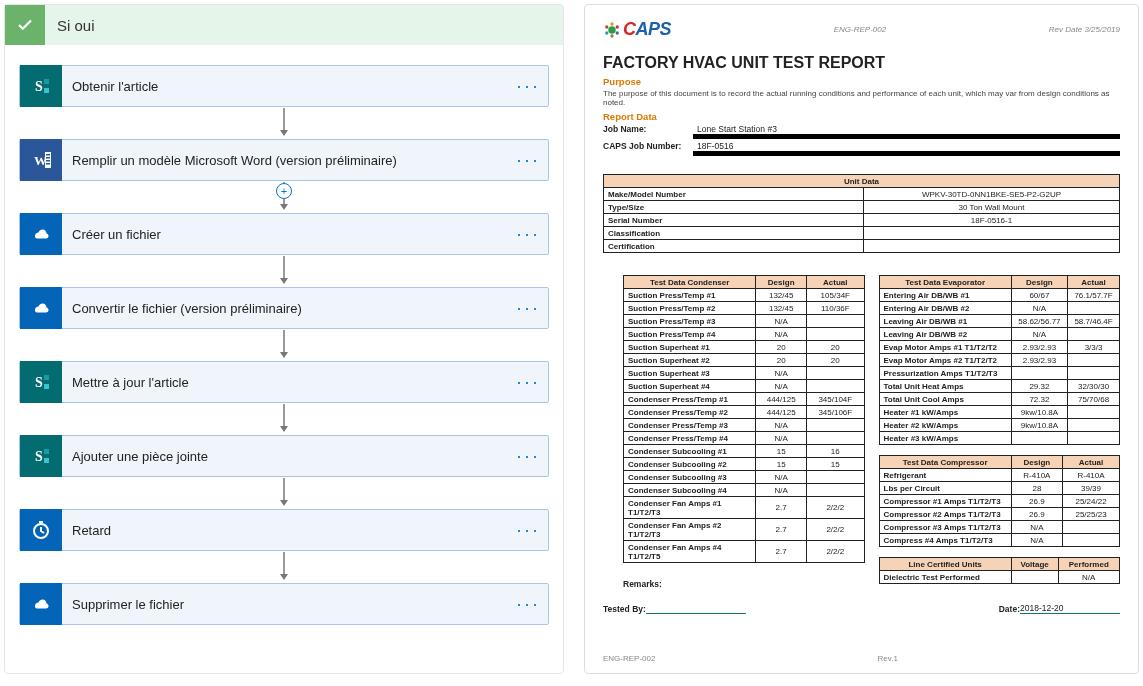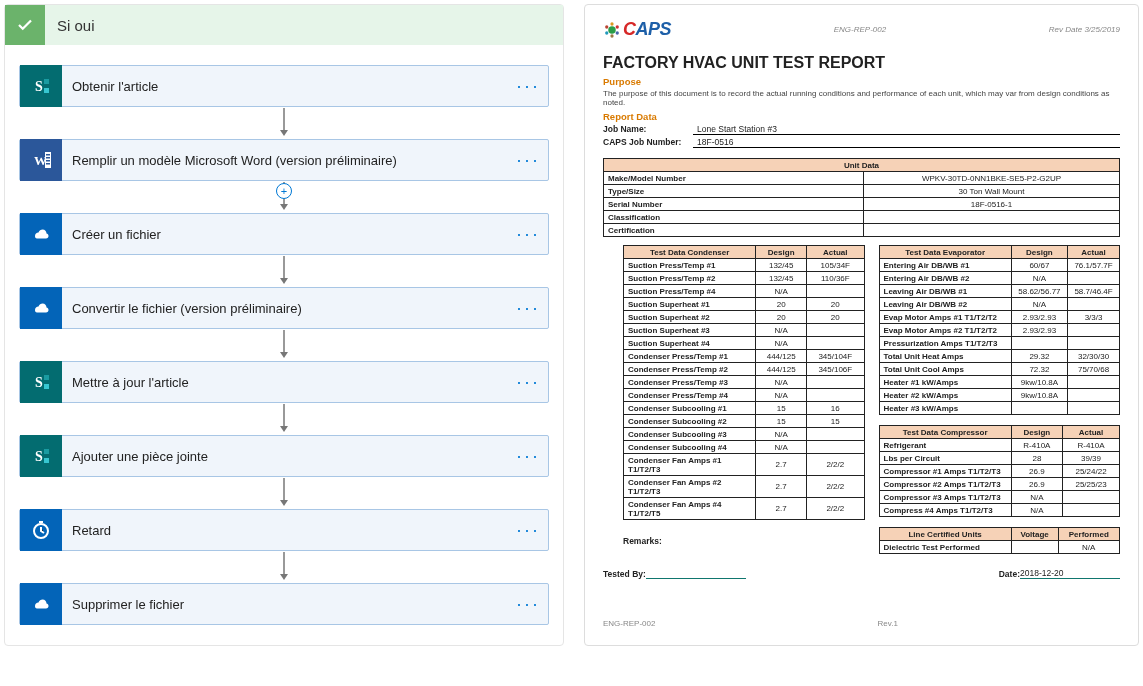--- a/index.html
+++ b/index.html
@@ -29,32 +29,32 @@
   .rp-header { display: flex; align-items: center; justify-content: space-between; font-style: italic; }
   .logo { display: flex; align-items: center; gap: 2px; }
   .logo-icon { width:18px; height:18px; }
   .logo-text { font-size: 18px; font-weight: 800; letter-spacing: -0.5px;}
   .hdr-meta { color: #888; font-size: 8px; }
   .rp-title { font-size: 16px; font-weight: 800; margin-top: 14px; }
   .sec-label { color: #d97a00; font-weight: 700; font-size: 9.5px; margin-top: 4px; }
   .purpose-text { font-size: 8px; color: #444; margin-top: 2px; }
   .rd-row { display: flex; font-size: 8.5px; margin-top: 2px; }
   .rd-label { width: 90px; font-weight: 700; }
-  .rd-val { border-bottom: 1px solid #000000; flex:1; padding-left: 4px; }
+  .rd-val { border-bottom: 5px solid #000000; flex:1; padding-left: 4px; }
   
   table { border-collapse: collapse; width: 100%; font-size: 8px; }
   table td, table th { border: 1px solid #222; padding: 1.5px 4px; text-align: center; vertical-align: middle; }
   .hdr-row td, .hdr-row th { background: #f6d2b7; font-weight: 700; }
   .lbl-cell { text-align: left; font-weight: 700; padding-left: 4px; }
   
-  .unit-data { margin-top: 10px; }
+  .unit-data { margin-top: 18px; }
   .unit-data .lbl-cell { text-align: left; width: 260px;}
   .unit-data .val-cell { text-align: center; }
   
-  .data-wrap { display: flex; gap: 14px; margin-top: 8px; padding-left: 20px; }
+  .data-wrap { display: flex; gap: 14px; margin-top: 22px; padding-left: 20px; }
   .data-col { flex: 1; display: flex; flex-direction: column; gap: 10px; }
   .td-grid .lbl-cell { width: auto; }
   .td-grid .hdr-row th:first-child { text-align: center; }
   .td-grid td { height: 12px; }
   
   .remarks { font-size: 8.5px; font-weight: 700; margin-top: 6px; }
   .tested-row { display:flex; font-size:8.5px; margin-top:14px; gap:10px; }
   .tested-row .fld { display:flex; align-items:flex-end; }
   .tested-row .fld span.line { border-bottom:1px solid #0f766e; min-width:100px; display:inline-block; }
   .footer-meta { display:flex; justify-content:space-between; color:#888; font-size:8px; margin-top: 40px;}
@@ -287,20 +287,25 @@
               <td class="lbl-cell">Suction Press/Temp #1</td>
               <td>132/45</td>
               <td>105/34F</td>
             </tr>
             <tr>
               <td class="lbl-cell">Suction Press/Temp #2</td>
               <td>132/45</td>
               <td>110/36F</td>
             </tr>
             <tr>
+              <td class="lbl-cell">Suction Press/Temp #3</td>
+              <td>N/A</td>
+              <td></td>
+            </tr>
+            <tr>
               <td class="lbl-cell">Suction Press/Temp #4</td>
               <td>N/A</td>
               <td></td>
             </tr>
             <tr>
               <td class="lbl-cell">Suction Superheat #1</td>
               <td>20</td>
               <td>20</td>
             </tr>
             <tr>

